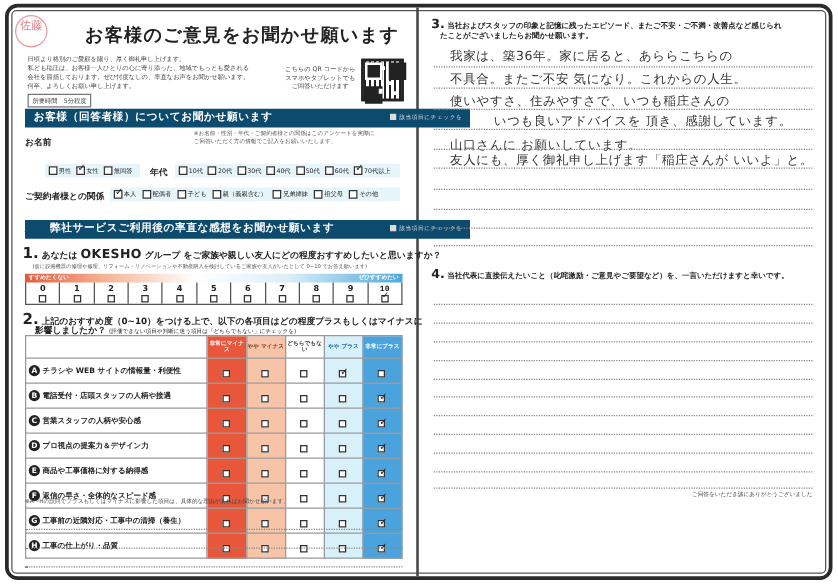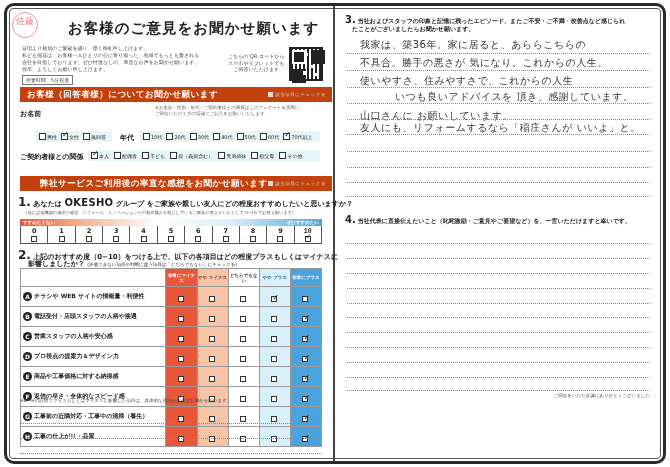--- a/index.html
+++ b/index.html
@@ -19,22 +19,22 @@
   .title { position: absolute; left: 56px; top: 9px; font-size: 14.5px; font-weight: bold; letter-spacing: 1px; color: #222; }
   .intro { position: absolute; left: 10px; top: 35px; width: 200px; font-size: 5px; line-height: 7px; color: #444; }
   .intro p { white-space: nowrap; }
   .time-box { position: absolute; left: 10px; top: 65px; border: 1px solid #777; font-size: 5px; padding: 1px 3px; color: #444; }
   .qr-text { position: absolute; left: 216px; top: 43px; font-size: 5px; line-height: 6.5px; text-align: center; color: #444; }
   .qr { position: absolute; left: 277px; top: 37px; width: 34px; height: 34px; background:
      repeating-linear-gradient(90deg,#222 0 2px,#fff 2px 4px), #222; border: 2px solid #222; }
   .qr::before { content:""; position:absolute; left:1px; top:1px; width:10px; height:10px; border:2px solid #fff; background:#222; box-shadow: 19px 0 0 0 #222, 0 19px 0 0 #222;}
   .qr .qb { position:absolute; background:#fff; }
 
-  .sec-bar { position: absolute; left: 8px; height: 15px; background: #c2410c; color: #fff;
-    font-size: 8.5px; font-weight: bold; line-height: 15px; padding-left: 7px; width: 312px; letter-spacing: 0.5px; }
+  .sec-bar { position: absolute; left: 8px; height: 15px; background: #0c4a6e; color: #fff;
+    font-size: 8.5px; font-weight: bold; line-height: 15px; padding-left: 7px; width: 356px; letter-spacing: 0.5px; }
   .sec-bar .hint { position: absolute; right: 6px; top: 0; font-size: 4.5px; font-weight: normal; color: #ddd; }
   .sec-bar .hint .box { display:inline-block; width:5px; height:5px; background:#ddd; margin-right:2px; vertical-align: middle; }
 
   .lbl { position: absolute; font-size: 7px; font-weight: bold; color: #222; white-space: nowrap; }
   .note-small { position: absolute; font-size: 4.5px; line-height: 6px; color: #555; white-space: nowrap; }
   .opt-row { position: absolute; height: 11px; background: #e5f5fa; display: flex; align-items: center; padding-left: 3px; gap: 4px; }
   .opt { display: flex; align-items: center; font-size: 5px; color: #222; white-space: nowrap; }
   .cb { display: inline-block; width: 7px; height: 7px; border: 1px solid #333; background: #fff; margin-right: 1px; position: relative; }
   .cb.checked::after { content: "✓"; position: absolute; left: 0px; top: -4px; font-size: 8px; color: #222; }
 
@@ -349,25 +349,25 @@
 <div class="dots" style="left:20px; top:438px; width:302px;"></div>
 <div class="dots" style="left:20px; top:453px; width:302px;"></div>
 
 <div class="q3-title">
   <span class="q-num" style="font-size:10px;">3.</span>
   <span>当社およびスタッフの印象と記憶に残ったエピソード、またご不安・ご不満・改善点など感じられ</span><br>
   <span style="padding-left:7px;">たことがございましたらお聞かせ願います。</span>
 </div>
 
 <div class="hand" style="top:38px;">我家は、築36年。家に居ると、あららこちらの</div>
-<div class="hand" style="top:56px;">不具合。勝手の悪さが 気になり。これからの人生。</div>
-<div class="hand" style="top:74px;">使いやすさ、住みやすさで、これからの人生</div>
+<div class="hand" style="top:56px;">不具合。またご不安 気になり。これからの人生。</div>
+<div class="hand" style="top:74px;">使いやすさ、住みやすさで、いつも稲庄さんの</div>
 <div class="hand" style="top:91px;margin-top:18px;">山口さんに お願いしています。</div>
 <div class="hand" style="top:90px;margin-left:35px;">いつも良いアドバイスを 頂き、感謝しています。</div>
-<div class="hand" style="top:121px;">友人にも、リフォームするなら「稲庄さんが いいよ」と。</div>
+<div class="hand" style="top:121px;">友人にも、厚く御礼申し上げます「稲庄さんが いいよ」と。</div>
 
 <div class="dots" style="left:347px; top:53px; width:303px;"></div>
 <div class="dots" style="left:347px; top:70px; width:303px;"></div>
 <div class="dots" style="left:347px; top:87px; width:303px;"></div>
 <div class="dots" style="left:347px; top:103px; width:303px;"></div>
 <div class="dots" style="left:347px; top:119px; width:303px;"></div>
 <div class="dots" style="left:347px; top:134px; width:303px;"></div>
 <div class="dots" style="left:347px; top:151px; width:303px;"></div>
 <div class="dots" style="left:347px; top:167px; width:303px;"></div>
 <div class="dots" style="left:347px; top:182px; width:303px;"></div>

